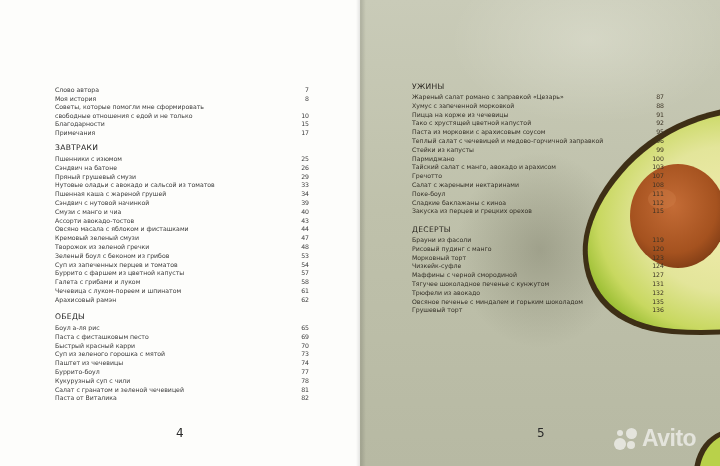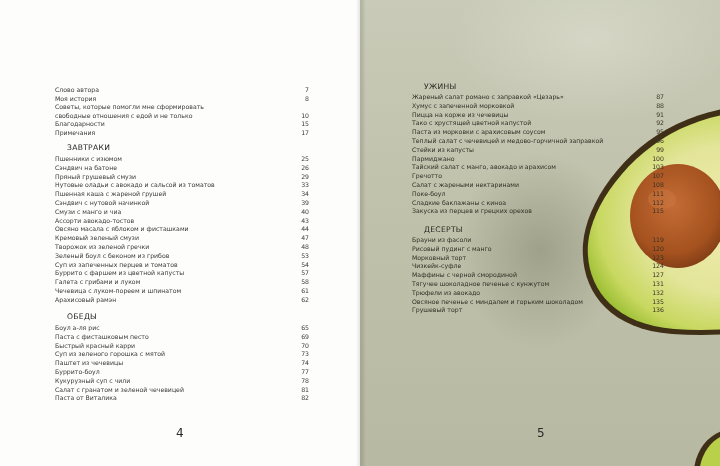--- a/index.html
+++ b/index.html
@@ -17,21 +17,21 @@
 
   .title { position:absolute; left:55px; top:38px; font-size:19px; letter-spacing:0.5px; color:#1c1c1c; font-weight:normal; }
 
   .toc { position:absolute; font-size:6.2px; color:#3a3a3a; }
   .toc .row { position:absolute; left:0; height:9px; line-height:9px; white-space:nowrap; }
   .toc .label { position:absolute; left:0; top:0; background:inherit; padding-right:3px; }
   .toc .dots { position:absolute; top:4.5px; height:1px;
     background-image:radial-gradient(circle, #9b9b9b 0.6px, transparent 0.7px);
     background-size:8px 2px; background-repeat:repeat-x; }
   .toc .num { position:absolute; top:0; text-align:right; width:20px; }
-  .toc .heading { position:absolute; left:12px; font-size:7.6px; color:#222; letter-spacing:0.3px; }
+  .toc .heading { position:absolute; left:0; font-size:7.6px; color:#222; letter-spacing:0.3px; }
 
   .left-toc { left:55px; top:0; width:255px; }
   .left-toc .dots { left:0; width:250px; }
   .left-toc .num { left:234px; }
 
   .right-toc { left:412px; top:0; width:260px; color:#332f26; }
   .right-toc .heading { color:#2a2620; }
   .right-toc .dots { left:0; width:250px; background-image:radial-gradient(circle, rgba(70,65,50,0.55) 0.6px, transparent 0.7px); }
   .right-toc .num { left:232px; color:#3b3224; }
 
@@ -370,13 +370,22 @@
         <div class="row" style="top: 305.4px; width: 260px;">
           <span class="dots"></span>
           <span class="label ">Грушевый торт</span>
           <span class="num ">136</span>
         </div>
       </div>
   </div>
 
   <div class="page-num" style="left:537px;top:426px">5</div>
 
+  <div class="watermark">
+    <div class="wm-dots">
+      <span style="left:0;top:10px;width:12px;height:12px"></span>
+      <span style="left:3px;top:2px;width:6px;height:6px"></span>
+      <span style="left:12px;top:0;width:11px;height:11px"></span>
+      <span style="left:13px;top:13px;width:8px;height:8px"></span>
+    </div>
+    <span>Avito</span>
+  </div>
 </div>
 
 </body></html>

